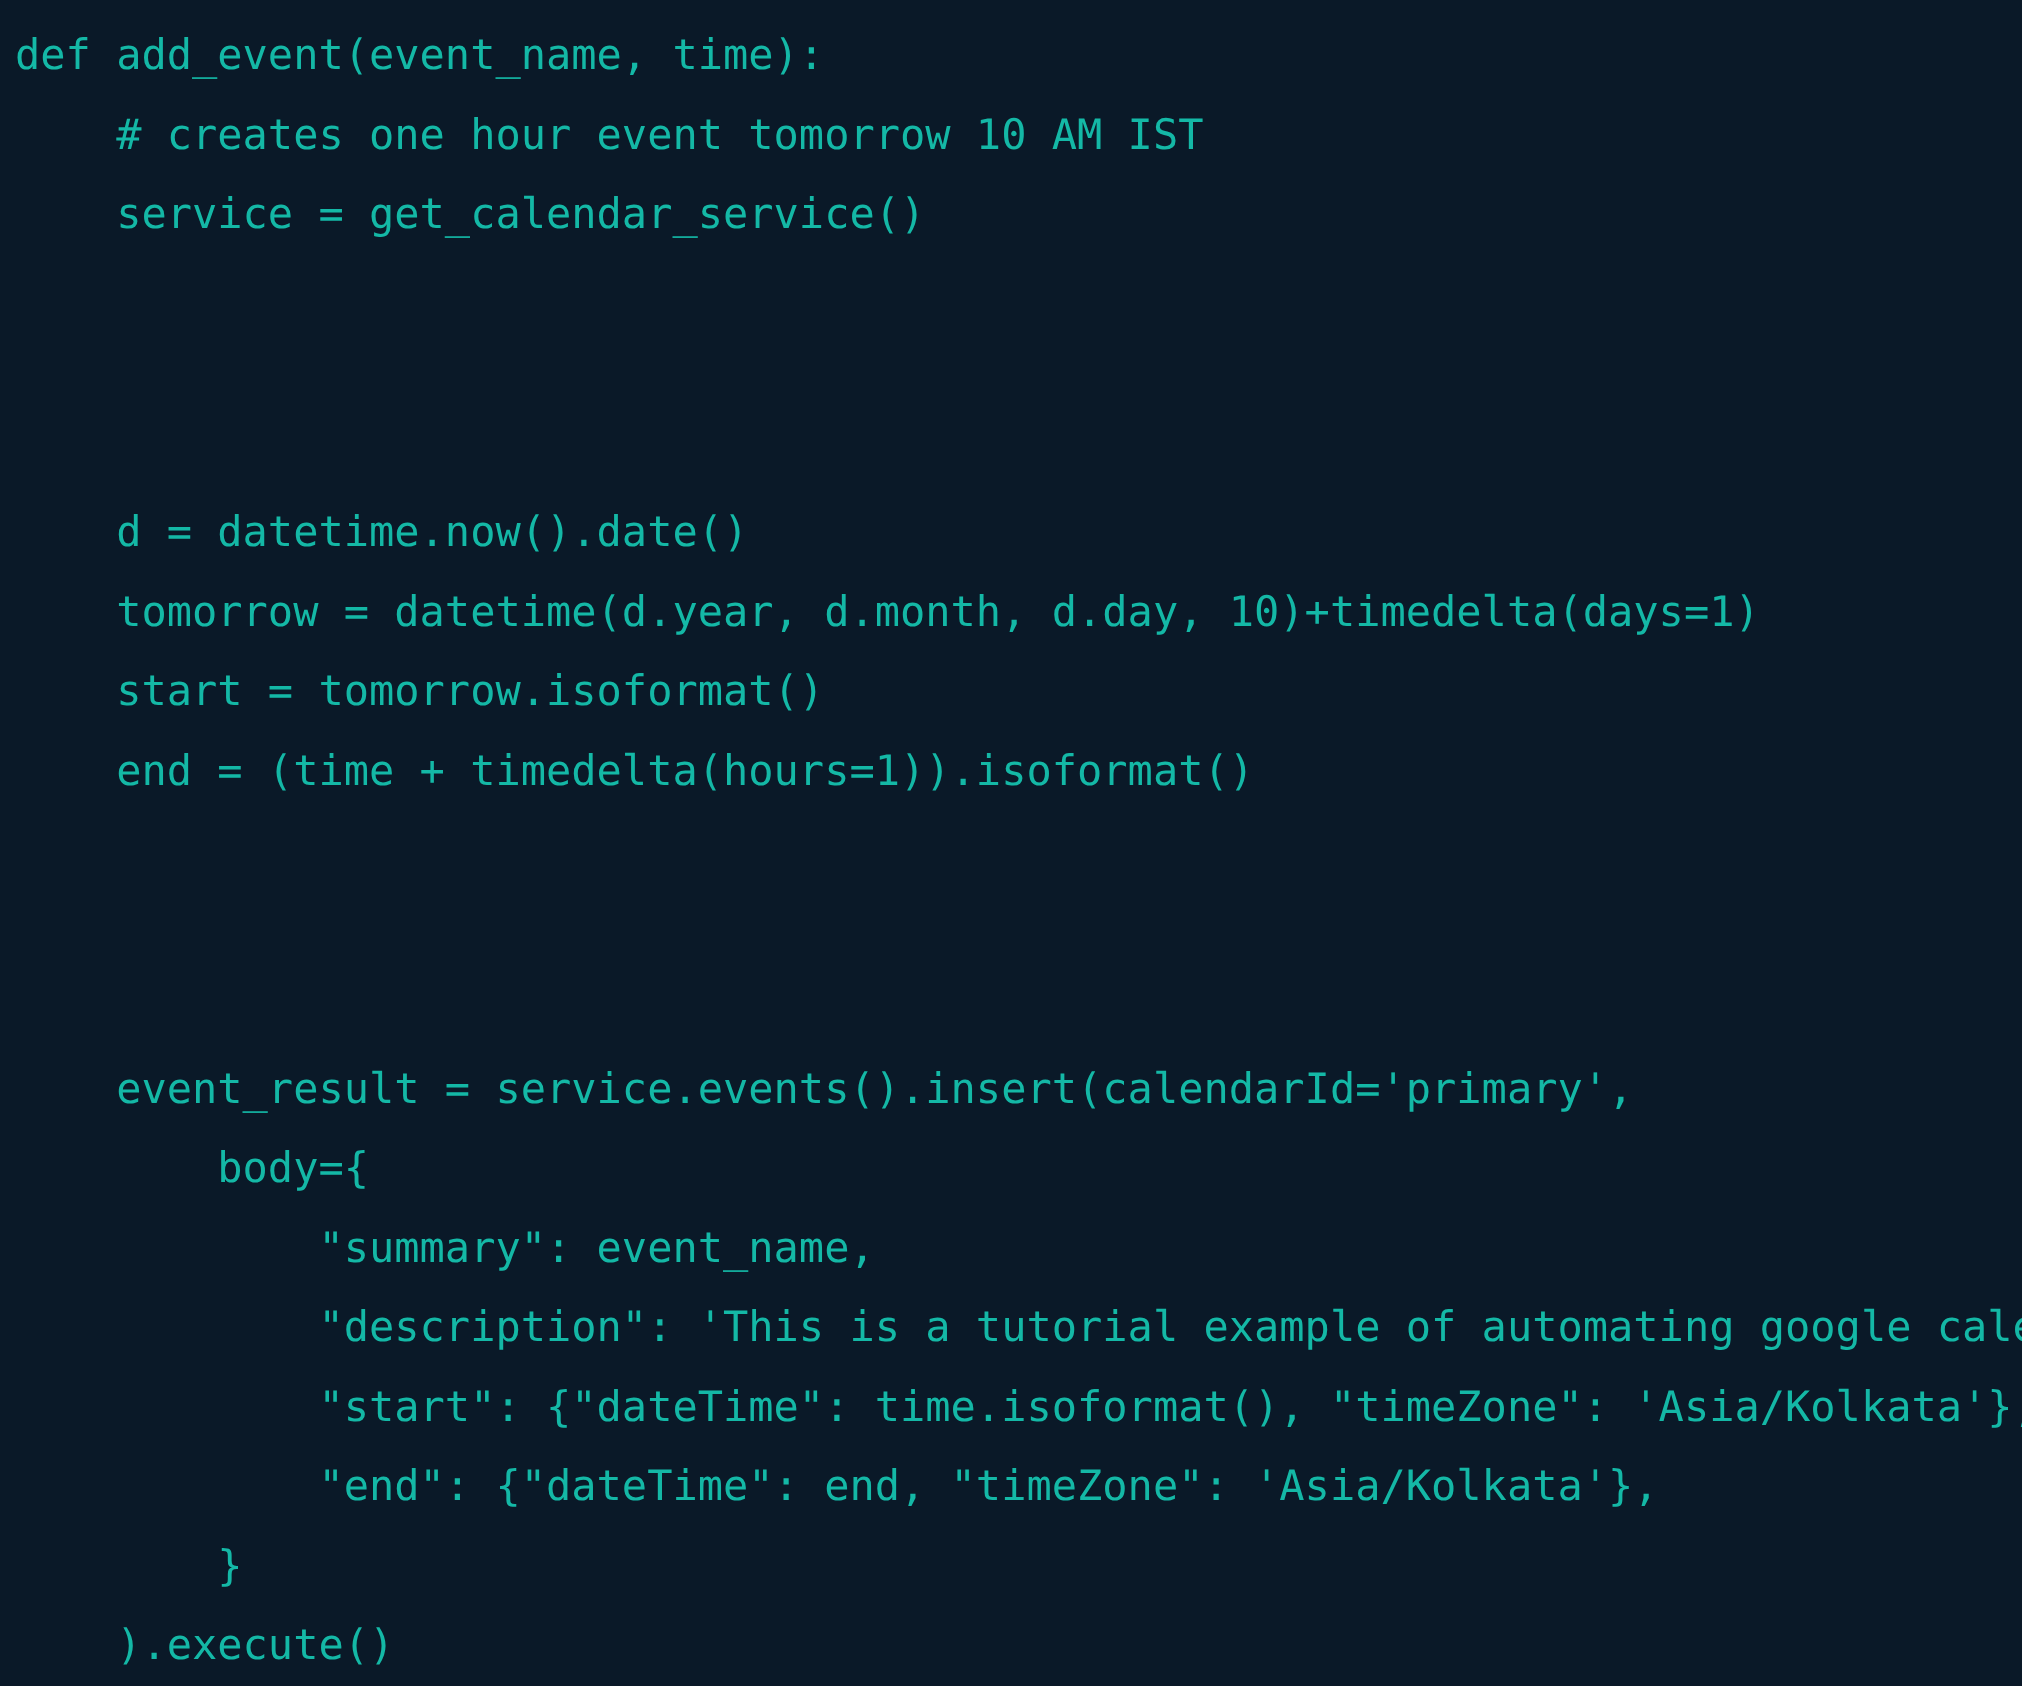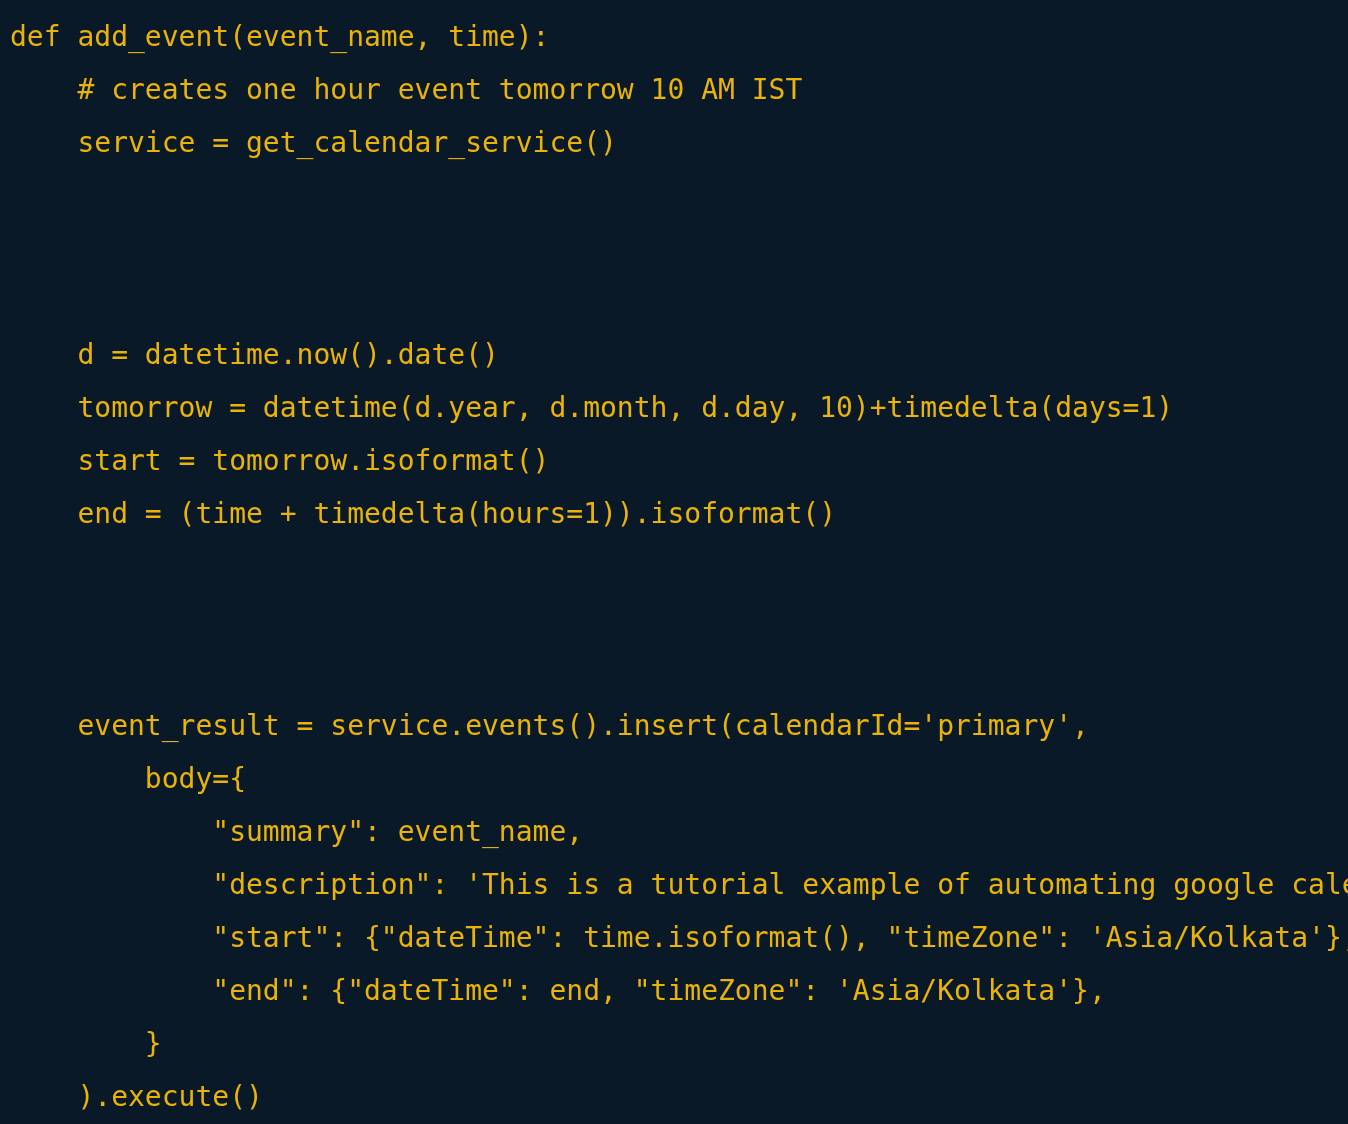--- a/index.html
+++ b/index.html
@@ -32,21 +32,21 @@
     color: #e4ebf2;
     white-space: pre;
     letter-spacing: 0;
     tab-size: 4;
     -webkit-font-smoothing: antialiased;
   }
   .code-line {
     display: block;
     white-space: pre;
     min-height: 53px;
-    color: #eab308;
+    color: #14b8a6;
   }
   .code-line.blank {
     color: transparent;
   }
 </style>
 </head>
 <body style="background: rgb(10, 25, 40);">
 
 <div id="code-viewport" style="background: rgb(10, 25, 40);">
   <pre id="code-block" style="background: rgb(10, 25, 40); color: rgb(228, 235, 242); font-size: 28px; line-height: 53px;"><span class="code-line">def add_event(event_name, time):</span><span class="code-line">    # creates one hour event tomorrow 10 AM IST</span><span class="code-line">    service = get_calendar_service()</span><span class="code-line blank">&nbsp;</span><span class="code-line blank">&nbsp;</span><span class="code-line blank">&nbsp;</span><span class="code-line">    d = datetime.now().date()</span><span class="code-line">    tomorrow = datetime(d.year, d.month, d.day, 10)+timedelta(days=1)</span><span class="code-line">    start = tomorrow.isoformat()</span><span class="code-line">    end = (time + timedelta(hours=1)).isoformat()</span><span class="code-line blank">&nbsp;</span><span class="code-line blank">&nbsp;</span><span class="code-line blank">&nbsp;</span><span class="code-line">    event_result = service.events().insert(calendarId='primary',</span><span class="code-line">        body={</span><span class="code-line">            "summary": event_name,</span><span class="code-line">            "description": 'This is a tutorial example of automating google calendar with python',</span><span class="code-line">            "start": {"dateTime": time.isoformat(), "timeZone": 'Asia/Kolkata'},</span><span class="code-line">            "end": {"dateTime": end, "timeZone": 'Asia/Kolkata'},</span><span class="code-line">        }</span><span class="code-line">    ).execute()</span></pre>

